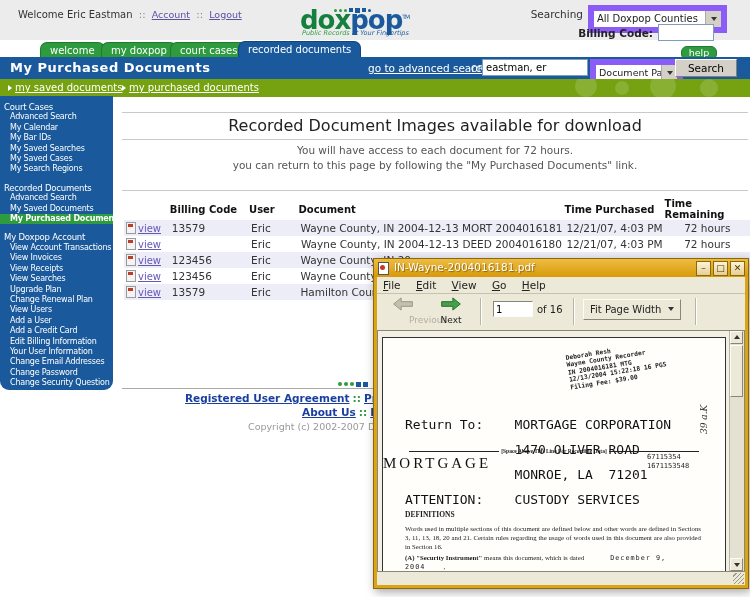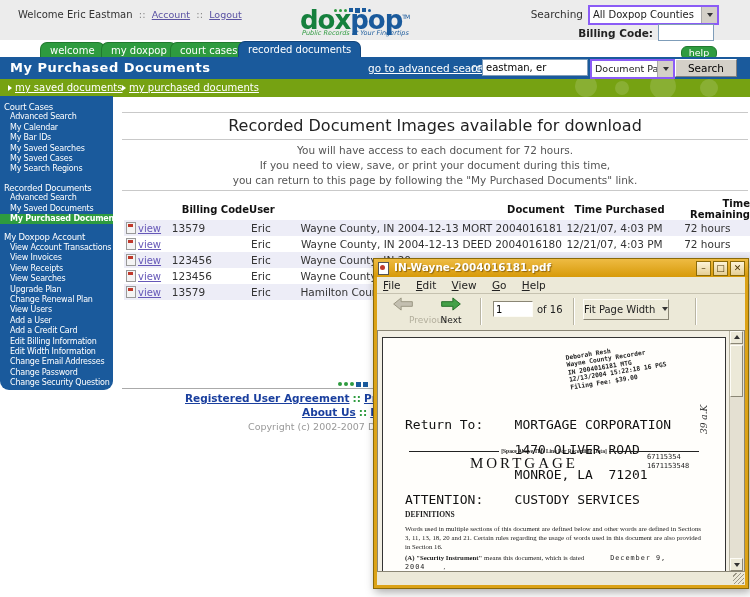--- a/index.html
+++ b/index.html
@@ -20,21 +20,21 @@
   .dbs2{background:#1a5a9c;width:5px;height:5px;}
   .dbd{background:#1a5a9c;border-radius:50%;width:3px;height:3px;}
   .logo-word{position:absolute;left:0;top:4px;font-size:26px;font-weight:bold;letter-spacing:-1px;line-height:24px;}
   .dox{color:#15803d;}
   .pop{color:#1a5a9c;}
   .tm{font-size:6px;color:#1a5a9c;vertical-align:super;font-weight:normal;}
   .tagline{position:absolute;left:2px;top:28px;font-size:6.5px;font-style:italic;white-space:nowrap;}
   .tl-l{color:#2e9b3f;}
   .tl-r{color:#1a5a9c;}
   .srch-lbl{position:absolute;left:500px;top:8px;width:83px;text-align:right;font-size:10.5px;color:#333;}
-  .fsel{position:absolute;background:#fff;border:2px solid #8b5cf6;height:16px;line-height:16px;font-size:10px;
+  .fsel{position:absolute;background:#fff;border:6px solid #8b5cf6;height:16px;line-height:16px;font-size:10px;
         padding-left:3px;white-space:nowrap;overflow:hidden;}
   .fsel-b{position:absolute;right:0;top:0;bottom:0;width:15px;background:#d4d0c8;
           border-left:1px solid #aaa;text-align:center;}
   .caret{display:block;margin:6px auto 0 auto;width:0;height:0;border-left:3px solid transparent;
          border-right:3px solid transparent;border-top:4px solid #333;}
   .bill-lbl{position:absolute;left:565px;top:27px;width:88px;text-align:right;font-weight:bold;font-size:10.5px;color:#222;}
   .ti{position:absolute;border:1px solid #7f9db9;background:#fff;font-family:"DejaVu Sans",sans-serif;
       font-size:10px;padding:1px 3px;height:13px;}
 
   
@@ -68,21 +68,21 @@
         text-decoration:none;white-space:nowrap;cursor:pointer;}
   .sb-i.on{background:#2e9b3f;font-weight:bold;}
   .sb-gap{height:8px;}
 
   
   .hairline{position:absolute;left:122px;width:626px;height:0;border-top:1px solid #c9c9c9;}
   .heading{position:absolute;left:120px;top:116px;width:630px;text-align:center;font-size:16px;color:#222;}
   .intro{position:absolute;left:120px;top:143px;width:630px;text-align:center;font-size:10.5px;color:#555;line-height:15px;}
 
   table.docs{position:absolute;left:124px;top:198px;border-collapse:collapse;table-layout:fixed;}
-  table.docs th{font-size:10px;font-weight:bold;color:#111;height:16px;text-align:right;padding:0;}
+  table.docs th{font-size:10px;font-weight:bold;color:#111;height:16px;text-align:left;padding:0;}
   table.docs td{font-size:10.5px;color:#333;height:16px;padding:0 2px;white-space:nowrap;overflow:hidden;}
   tr.alt{background:#ededf7;}
   td.vc a{color:#6658b8;font-size:10px;}
   .pdficon{display:inline-block;width:8px;height:10px;background:#f4f4f4;border:1px solid #999;
            vertical-align:-2px;margin-right:2px;position:relative;}
   .pdficon::after{content:"";position:absolute;left:1px;top:1px;width:5px;height:3px;background:#c0392b;}
   td.c{text-align:center;}
 
   
   .fdots{position:absolute;top:377px;}
@@ -94,56 +94,56 @@
   .fsep{color:#2e9b3f;margin:0 3px;font-weight:bold;}
   .copyr{position:absolute;font-size:9.5px;color:#999;white-space:nowrap;}
 
   
   .pdfwin{position:absolute;left:373px;top:258px;width:376px;height:331px;background:#dca317;
           border:1px solid #8a6a08;box-sizing:border-box;box-shadow:2px 3px 9px rgba(0,0,0,.35);}
   .ttl{position:absolute;left:0;top:0;right:0;height:18px;
        background:linear-gradient(#eebb43,#d79a09);}
   .ticon{position:absolute;left:4px;top:3px;width:9px;height:11px;background:#fff;border:1px solid #555;}
   .ticon::after{content:"";position:absolute;left:1px;top:2px;width:5px;height:5px;background:#c0392b;border-radius:50%;}
-  .ttxt{position:absolute;left:20px;top:2px;color:#fff;font-weight:bold;font-size:10.5px;
+  .ttxt{position:absolute;left:20px;top:2px;color:#fff;font-weight:normal;font-size:10.5px;
         text-shadow:1px 1px 1px rgba(90,60,0,.6);}
   .wbtns{position:absolute;right:3px;top:2px;}
   .wbtn{display:inline-block;width:13px;height:13px;line-height:12px;text-align:center;font-size:9px;color:#4a3404;
         background:linear-gradient(#fdf3d7,#e5cf96);border:1px solid #8a6a08;margin-left:2px;cursor:pointer;}
   .mbar{position:absolute;left:3px;right:3px;top:18px;height:17px;background:#ece9d8;
         border-bottom:1px solid #c6c2b0;font-size:10.5px;color:#222;padding-left:6px;box-sizing:border-box;line-height:17px;}
   .mi{display:inline-block;margin-right:12px;cursor:pointer;}
   .mi::first-letter{text-decoration:underline;}
   .tbar{position:absolute;left:3px;right:3px;top:35px;height:36px;background:#ece9d8;border-bottom:1px solid #b9b5a3;}
   .tsep{position:absolute;top:4px;width:1px;height:27px;background:#b9b5a3;border-right:1px solid #fff;}
   .navbtn{position:absolute;top:3px;width:44px;text-align:center;cursor:pointer;}
   .navlbl{font-size:9px;margin-top:1px;}
   .navlbl.dis{color:#b3af9d;margin-left:28px;}
   .pginput{position:absolute;left:116px;top:7px;width:34px;height:14px;border:1px solid #999;
            border-color:#8a8675 #fdfcf6 #fdfcf6 #8a8675;background:#fff;font-size:10px;padding:0 2px;
            font-family:"DejaVu Sans",sans-serif;}
   .oflbl{position:absolute;left:160px;top:10px;font-size:10px;color:#222;}
   .fitbtn{position:absolute;left:206px;top:5px;height:19px;line-height:19px;background:#ece9d8;
-          border:1px solid;border-color:#fdfcf6 #8a8675 #8a8675 #fdfcf6;font-size:10px;padding:0 0;cursor:pointer;}
+          border:1px solid;border-color:#fdfcf6 #8a8675 #8a8675 #fdfcf6;font-size:10px;padding:0 6px;cursor:pointer;}
   .fitcaret{display:inline-block;width:0;height:0;border-left:3.5px solid transparent;border-right:3.5px solid transparent;
             border-top:4px solid #333;margin-left:7px;vertical-align:2px;}
   .viewport{position:absolute;left:3px;right:3px;top:71px;bottom:16px;background:#f2efe4;
             border:1px solid #8a8675;box-sizing:border-box;overflow:hidden;}
   .docpage{position:absolute;left:4px;right:18px;top:6px;bottom:-2px;background:#fffefb;
            border:1px solid #333;overflow:hidden;font-family:"Liberation Serif","DejaVu Serif",serif;color:#1b1b1b;}
   .stamp{position:absolute;left:182px;top:16px;transform:rotate(-9deg);transform-origin:left top;
          font-family:"DejaVu Sans Mono",monospace;font-size:6.3px;font-weight:bold;line-height:7.4px;color:#222;white-space:nowrap;}
   .handw{position:absolute;left:316px;top:96px;transform:rotate(-90deg);transform-origin:left top;
          font-style:italic;font-size:9px;font-family:"DejaVu Serif",serif;color:#333;white-space:nowrap;}
   .retto{position:absolute;left:22px;top:66px;font-family:"DejaVu Sans Mono",monospace;
          font-size:13px;line-height:8.4px;white-space:pre;color:#111;}
   .recline{position:absolute;left:26px;right:26px;top:110px;display:flex;align-items:center;}
   .recline .rl{flex:1;border-top:1px solid #222;}
   .recline .rt{font-size:5.5px;font-weight:bold;padding:0 2px;white-space:nowrap;}
-  .mtg-title{position:absolute;left:0;right:60px;top:117px;text-align:center;font-size:15px;letter-spacing:3px;color:#111;}
+  .mtg-title{position:absolute;left:0;right:60px;top:117px;font-size:15px;letter-spacing:3px;color:#111;}
   .mtg-nums{position:absolute;left:264px;top:115px;font-family:"DejaVu Sans Mono",monospace;font-size:7px;line-height:9px;}
   .defs-h{position:absolute;left:22px;top:172px;font-size:7.5px;font-weight:bold;}
   .defs-p{position:absolute;left:22px;right:24px;top:186px;font-size:6.8px;line-height:9px;text-align:justify;}
   .item-a{position:absolute;left:22px;right:24px;top:216px;font-size:6.8px;line-height:8.6px;}
   .item-a b{font-weight:bold;}
   .mono-date{font-family:"DejaVu Sans Mono",monospace;letter-spacing:1px;margin-left:26px;}
   .vscroll{position:absolute;right:0;top:0;bottom:0;width:14px;background:#e4e0d2;border-left:1px solid #b9b5a3;}
   .sbtn{position:absolute;left:0;width:13px;height:13px;background:#ece9d8;border:1px solid;
         border-color:#fdfcf6 #8a8675 #8a8675 #fdfcf6;box-sizing:border-box;cursor:pointer;}
   .sbtn .tri-u{margin:3px auto;width:0;height:0;border-left:3px solid transparent;border-right:3px solid transparent;border-bottom:4px solid #333;}
@@ -234,32 +234,31 @@
     <a class="sb-i">View Account Transactions</a>
     <a class="sb-i">View Invoices</a>
     <a class="sb-i">View Receipts</a>
     <a class="sb-i">View Searches</a>
     <a class="sb-i">Upgrade Plan</a>
     <a class="sb-i">Change Renewal Plan</a>
     <a class="sb-i">View Users</a>
     <a class="sb-i">Add a User</a>
     <a class="sb-i">Add a Credit Card</a>
     <a class="sb-i">Edit Billing Information</a>
-    <a class="sb-i">Edit Width Information</a>
+    <a class="sb-i">Your User Information</a>
     <a class="sb-i">Change Email Addresses</a>
     <a class="sb-i">Change Password</a>
     <a class="sb-i">Change Security Question</a>
   </div>
 
   <div class="hairline" style="top:112px;"></div>
   <div class="heading">Recorded Document Images available for download</div>
   <div class="hairline" style="top:139px;"></div>
   <div class="intro">
     <div>You will have access to each document for 72 hours.</div>
-    <div>If you need to view, save, or print your document during this time,</div>
     <div>you can return to this page by following the "My Purchased Documents" link.</div>
   </div>
   <div class="hairline" style="top:190px;"></div>
 
   <table class="docs">
     <colgroup>
         <col style="width:46px">
         <col style="width:80px">
         <col style="width:50px">
         <col style="width:258px">

